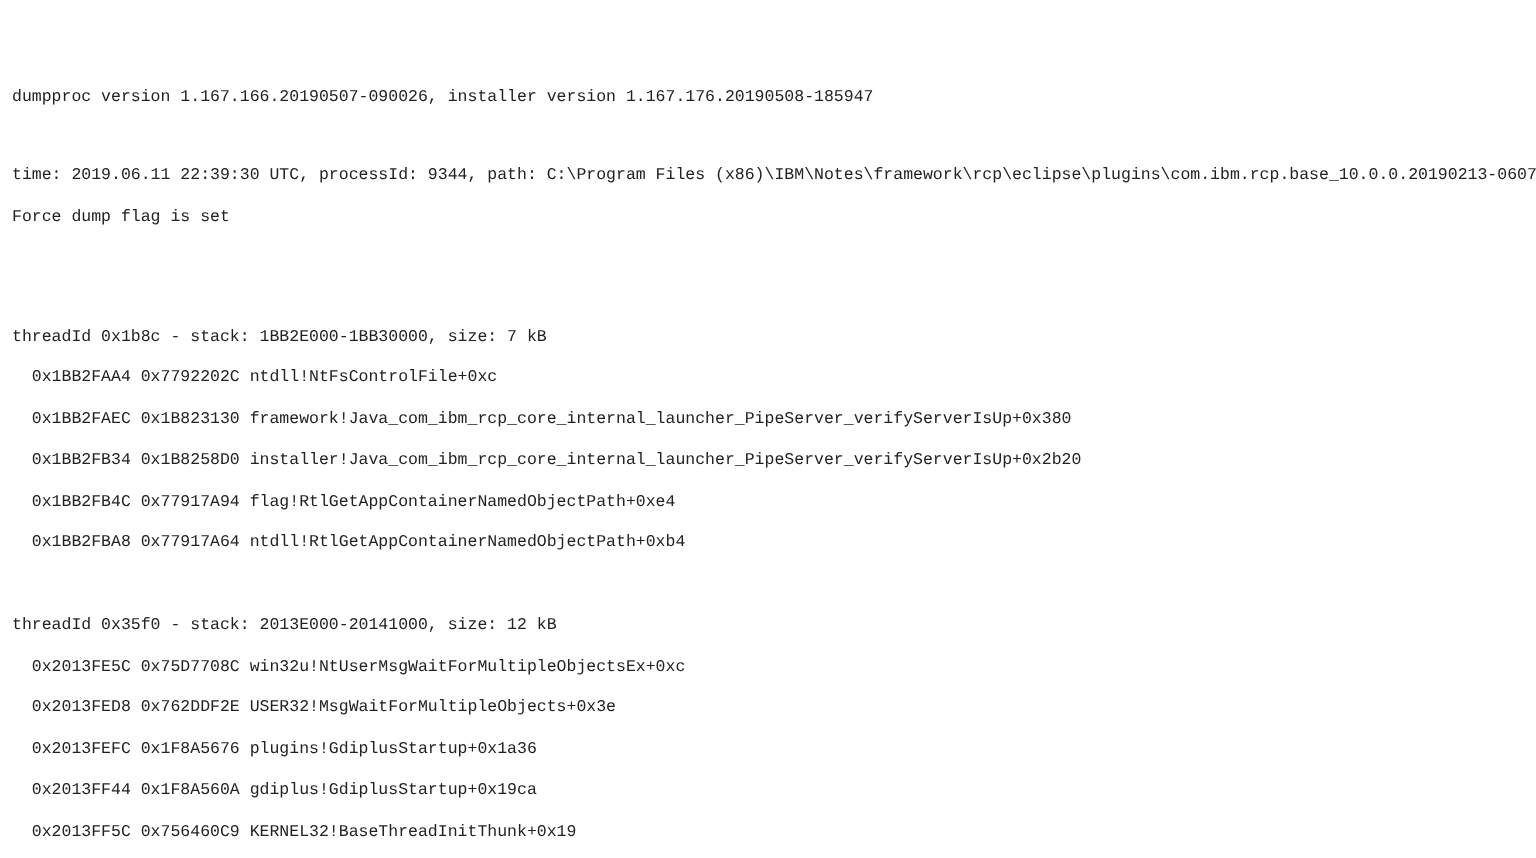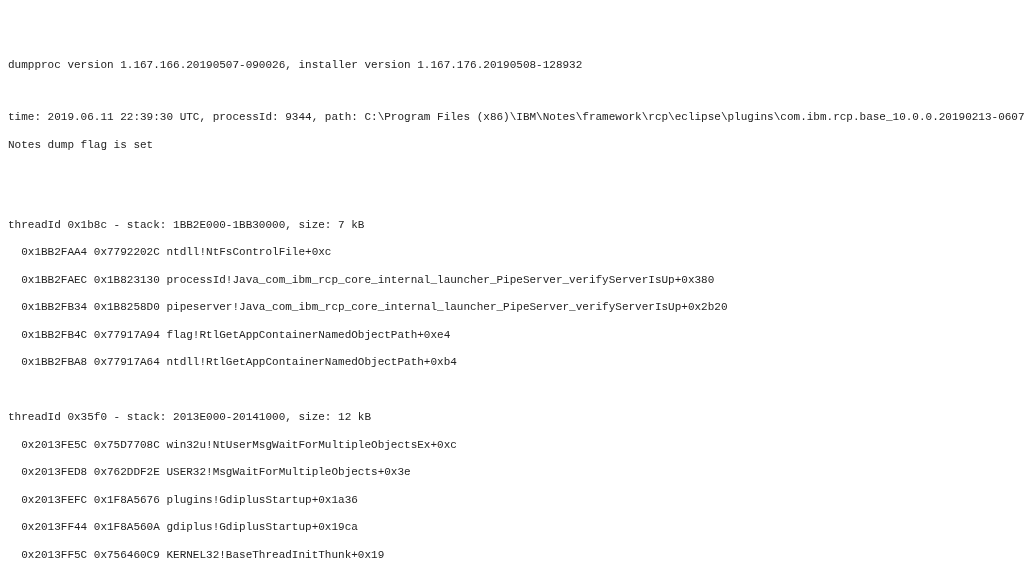--- a/index.html
+++ b/index.html
@@ -18,31 +18,31 @@
     div[data-name="force-dump-line"] {
       
     }
     .blank { height: 11px; }
   </style>
 </head>
 <body>
 
 
 
-<div data-name="header-line">dumpproc version 1.167.166.20190507-090026, installer version 1.167.176.20190508-128932</div>
+<div data-name="header-line">dumpproc version 1.167.166.20190507-090026, installer version 1.167.176.20190508-185947</div>
 <div class="blank" data-name="blank-line"></div>
 <div data-name="time-line">time: 2019.06.11 22:39:30 UTC, processId: 9344, path: C:\Program Files (x86)\IBM\Notes\framework\rcp\eclipse\plugins\com.ibm.rcp.base_10.0.0.20190213-0607\win32\x86\notes2.exe</div>
-<div data-name="force-dump-line">Notes dump flag is set</div>
+<div data-name="force-dump-line">Force dump flag is set</div>
 <div class="blank" data-name="blank-line"></div>
 
 
 <div data-name="thread-0-header">threadId 0x1b8c - stack: 1BB2E000-1BB30000, size: 7 kB</div>
 <div data-name="thread-0-frame">  0x1BB2FAA4 0x7792202C ntdll!NtFsControlFile+0xc</div>
-<div data-name="thread-0-frame">  0x1BB2FAEC 0x1B823130 processId!Java_com_ibm_rcp_core_internal_launcher_PipeServer_verifyServerIsUp+0x380</div>
-<div data-name="thread-0-frame">  0x1BB2FB34 0x1B8258D0 pipeserver!Java_com_ibm_rcp_core_internal_launcher_PipeServer_verifyServerIsUp+0x2b20</div>
+<div data-name="thread-0-frame">  0x1BB2FAEC 0x1B823130 framework!Java_com_ibm_rcp_core_internal_launcher_PipeServer_verifyServerIsUp+0x380</div>
+<div data-name="thread-0-frame">  0x1BB2FB34 0x1B8258D0 installer!Java_com_ibm_rcp_core_internal_launcher_PipeServer_verifyServerIsUp+0x2b20</div>
 <div data-name="thread-0-frame">  0x1BB2FB4C 0x77917A94 flag!RtlGetAppContainerNamedObjectPath+0xe4</div>
 <div data-name="thread-0-frame">  0x1BB2FBA8 0x77917A64 ntdll!RtlGetAppContainerNamedObjectPath+0xb4</div>
 
 
 <div data-name="thread-1-header">threadId 0x35f0 - stack: 2013E000-20141000, size: 12 kB</div>
 <div data-name="thread-1-frame">  0x2013FE5C 0x75D7708C win32u!NtUserMsgWaitForMultipleObjectsEx+0xc</div>
 <div data-name="thread-1-frame">  0x2013FED8 0x762DDF2E USER32!MsgWaitForMultipleObjects+0x3e</div>
 <div data-name="thread-1-frame">  0x2013FEFC 0x1F8A5676 plugins!GdiplusStartup+0x1a36</div>
 <div data-name="thread-1-frame">  0x2013FF44 0x1F8A560A gdiplus!GdiplusStartup+0x19ca</div>
 <div data-name="thread-1-frame">  0x2013FF5C 0x756460C9 KERNEL32!BaseThreadInitThunk+0x19</div>

